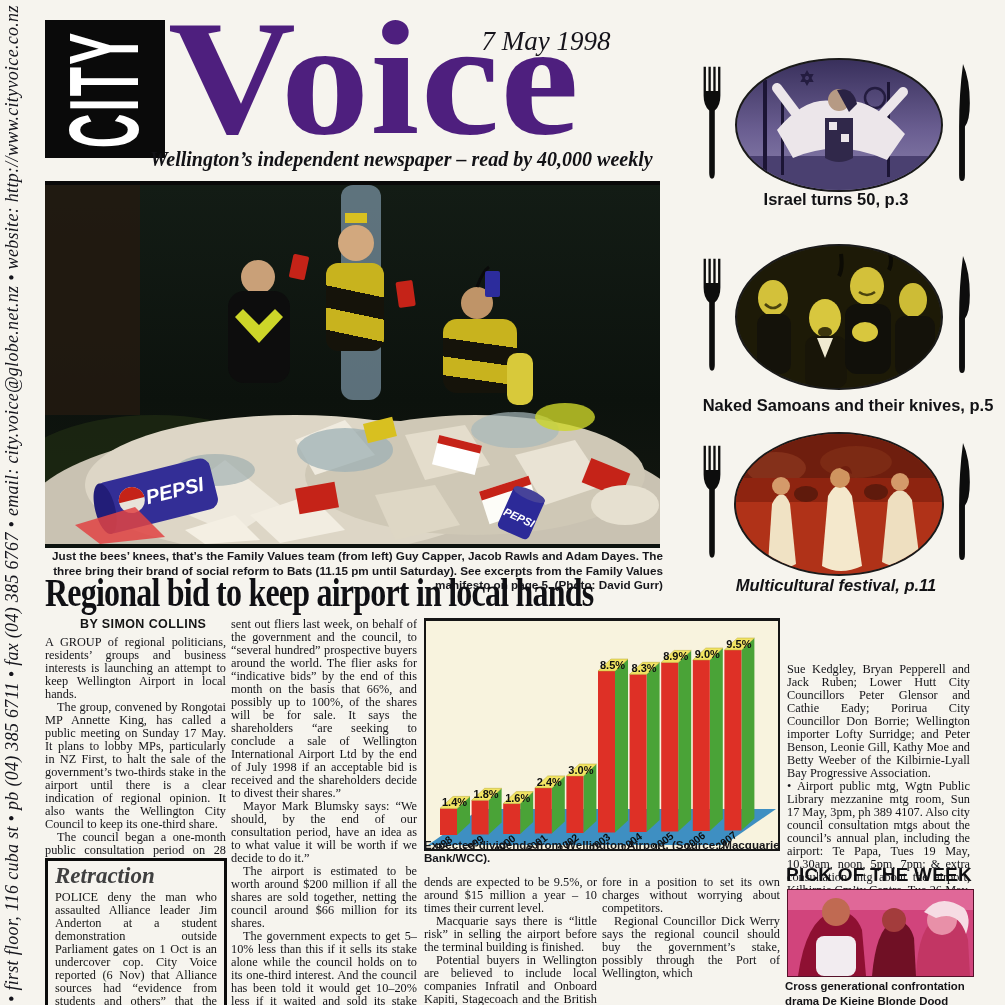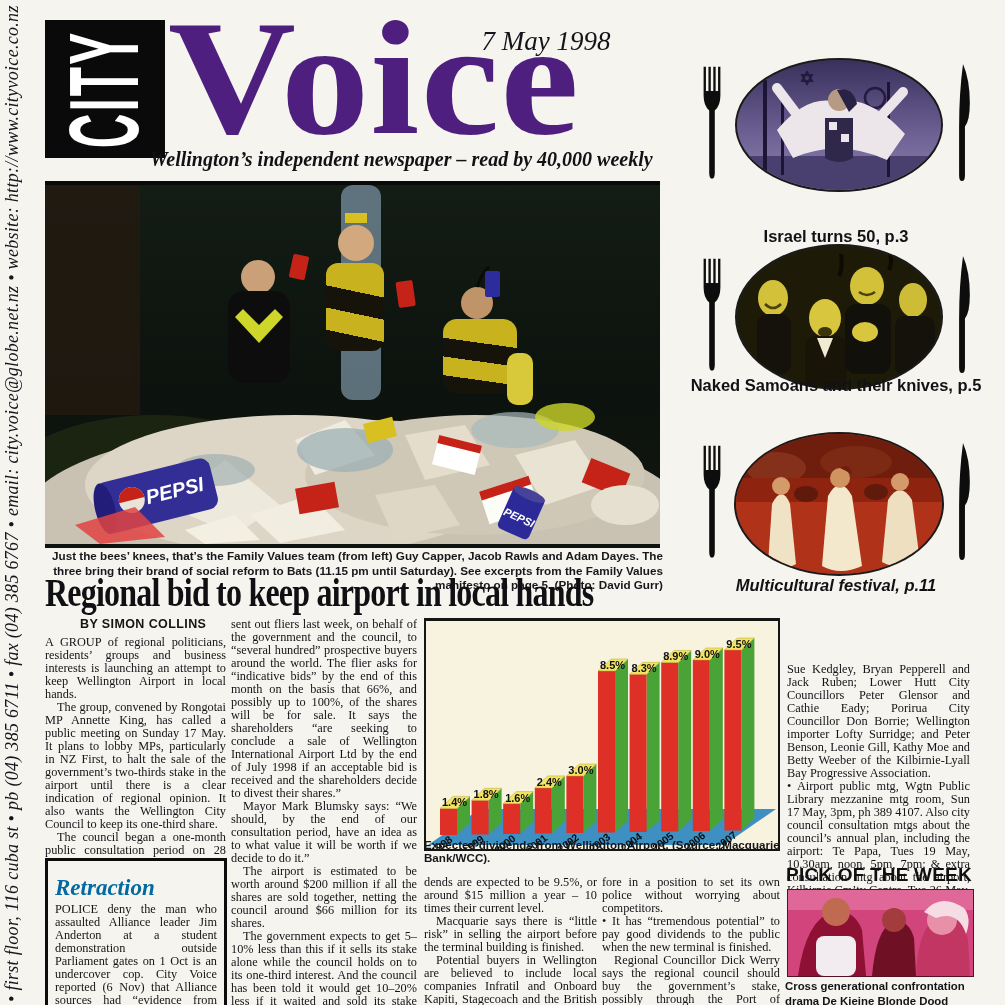--- a/index.html
+++ b/index.html
@@ -39,21 +39,21 @@
   .bodycol p.ind{text-indent:12px;}
   #col1{left:45px;top:636px;width:181px;height:221px;}
   #col2{left:231px;top:618px;width:186px;height:390px;}
   #col3{left:424px;top:876px;width:173px;height:132px;}
   #col4{left:602px;top:876px;width:178px;height:132px;}
   #col5{left:787px;top:615px;width:183px;height:250px;margin-top:48px;}
 
   
   .retraction{position:absolute;left:45px;top:858px;width:182px;height:160px;border:3px solid #0c0c0c;
     box-sizing:border-box;padding:2px 7px;background:#f6f4ee;}
-  .retraction h2{margin:12px 0 2px 0;font:bold italic 23px "Liberation Serif",serif;color:#0369a1;}
+  .retraction h2{margin:0 0 2px 0;font:bold italic 23px "Liberation Serif",serif;color:#404040;}
   .retraction p{margin:0;font:12.3px/13px "Liberation Serif",serif;text-align:justify;}
 
   
   .chart-box{position:absolute;left:424px;top:618px;width:356px;height:233px;box-sizing:border-box;
     border:2px solid #151515;border-top-width:3px;background:#f8f3de;}
   .chart-caption{position:absolute;left:424px;top:838px;width:358px;
     font:bold 11.6px "Liberation Sans",sans-serif;color:#16161a;}
 
   
   .side-item{position:absolute;left:698px;width:276px;display:flex;align-items:center;justify-content:space-between;}
@@ -245,22 +245,21 @@
   </div>
   <div class="chart-caption">Expected dividends from Wellington Airport. (Source: Macquarie Bank/WCC).</div>
 
   <div id="col3" class="bodycol">
     <p>dends are expected to be 9.5%, or around $15 million a year – 10 times their current level.</p>
     <p class="ind">Macquarie says there is “little risk” in selling the airport before the terminal building is finished.</p>
     <p class="ind">Potential buyers in Wellington are believed to include local companies Infratil and Onboard Kapiti, Stagecoach and the British Airports Authority from Britain, Aeroports de Paris of</p>
   </div>
 
   <div id="col4" class="bodycol">
-    <p>fore in a position to set its own police without worrying about competitors.</p>
-    <p>• It has “tremendous potential” to pay good dividends to the public when the new terminal is finished.</p>
+    <p>fore in a position to set its own charges without worrying about competitors.</p>
     <p class="ind">Regional Councillor Dick Werry says the regional council should buy the government’s stake, possibly through the Port of Wellington, which</p>
   </div>
 
   <div id="col5" class="bodycol">
     <p>Sue Kedgley, Bryan Pepperell and Jack Ruben; Lower Hutt City Councillors Peter Glensor and Cathie Eady; Porirua City Councillor Don Borrie; Wellington importer Lofty Surridge; and Peter Benson, Leonie Gill, Kathy Moe and Betty Weeber of the Kilbirnie-Lyall Bay Progressive Association.</p>
     <p>• Airport public mtg, Wgtn Public Library mezzanine mtg room, Sun 17 May, 3pm, ph 389 4107. Also city council consultation mtgs about the council’s annual plan, including the airport: Te Papa, Tues 19 May, 10.30am, noon, 5pm, 7pm; &amp; extra consultation mtg about the airport, Kilbirnie Cm’ty Centre, Tue 26 May, 7pm. Further report, p.2; Writeback, p.14.</p>
   </div>
 
   <div class="side-item" style="top:58px;">
     <svg class="cutlery" width="28" height="122" viewBox="0 0 30 125">
@@ -288,21 +287,21 @@
           <rect x="104" y="74" width="8" height="8" fill="#ece6ea"></rect>
         <circle cx="102" cy="40" r="11" fill="#b69a84"></circle>
         <path d="M100 30 q16 -4 20 14 l-8 8 z" fill="#2a2244"></path>
         <path d="M58 52 L40 28 M146 54 L166 32" stroke="#ece6ea" stroke-width="10" stroke-linecap="round"></path>
       </svg>
     </div>
     <svg class="cutlery" width="22" height="122" viewBox="0 0 22 125">
       <path fill="#0d0d0d" d="M11 0 Q18 16 18 40 Q18 58 13 64 L13 114 Q13 120 10 120 Q7 120 7 114 L7 64 Q7 30 11 0 Z"></path>
     </svg>
   </div>
-  <div class="side-caption" style="top:190px;margin-top:37px;">Israel turns 50, p.3</div>
+  <div class="side-caption" style="top:190px;">Israel turns 50, p.3</div>
 
   <div class="side-item" style="top:244px;">
     <svg class="cutlery" width="28" height="122" viewBox="0 0 30 125">
       <path fill="#0d0d0d" d="M6 0 L8.5 0 L8.5 26 L11.2 26 L11.2 0 L13.7 0 L13.7 26 L16.4 26 L16.4 0 L18.9 0 L18.9 26 L21.5 26 L21.5 0 L24 0 L24 31 Q24 42 18 47 L18 114 Q18 120 15 120 Q12 120 12 114 L12 47 Q6 42 6 31 Z"></path>
     </svg>
     <div class="oval" style="width:204px;height:142px;">
       <svg width="204" height="142" viewBox="0 0 204 142">
         <rect width="204" height="142" fill="#1d1a07"></rect>
         <ellipse cx="36" cy="52" rx="15" ry="18" fill="#d3c13a"></ellipse>
         <path d="M28 58 q8 8 16 0" stroke="#4a430e" stroke-width="2.5" fill="none"></path>
@@ -317,21 +316,21 @@
         <ellipse cx="128" cy="86" rx="13" ry="10" fill="#d8c73e"></ellipse>
         <ellipse cx="176" cy="54" rx="14" ry="17" fill="#cdbc36"></ellipse>
         <rect x="158" y="70" width="40" height="60" rx="10" fill="#14120a"></rect>
         <path d="M104 8 q2 14 -2 22 M152 4 q4 12 0 20" stroke="#0c0b04" stroke-width="4" fill="none"></path>
       </svg>
     </div>
     <svg class="cutlery" width="22" height="122" viewBox="0 0 22 125">
       <path fill="#0d0d0d" d="M11 0 Q18 16 18 40 Q18 58 13 64 L13 114 Q13 120 10 120 Q7 120 7 114 L7 64 Q7 30 11 0 Z"></path>
     </svg>
   </div>
-  <div class="side-caption" style="top:376px;">Naked Samoans and their knives, p.5</div>
+  <div class="side-caption" style="top:396px;margin-left:12px;">Naked Samoans and their knives, p.5</div>
 
   <div class="side-item" style="top:432px;">
     <svg class="cutlery" width="28" height="122" viewBox="0 0 30 125">
       <path fill="#0d0d0d" d="M6 0 L8.5 0 L8.5 26 L11.2 26 L11.2 0 L13.7 0 L13.7 26 L16.4 26 L16.4 0 L18.9 0 L18.9 26 L21.5 26 L21.5 0 L24 0 L24 31 Q24 42 18 47 L18 114 Q18 120 15 120 Q12 120 12 114 L12 47 Q6 42 6 31 Z"></path>
     </svg>
     <div class="oval" style="width:206px;height:140px;">
       <svg width="206" height="140" viewBox="0 0 206 140">
         <rect width="206" height="140" fill="#b03218"></rect>
         <rect x="0" y="0" width="206" height="44" fill="#6f1e0e"></rect>
         <ellipse cx="40" cy="34" rx="30" ry="16" fill="#84301a"></ellipse>

